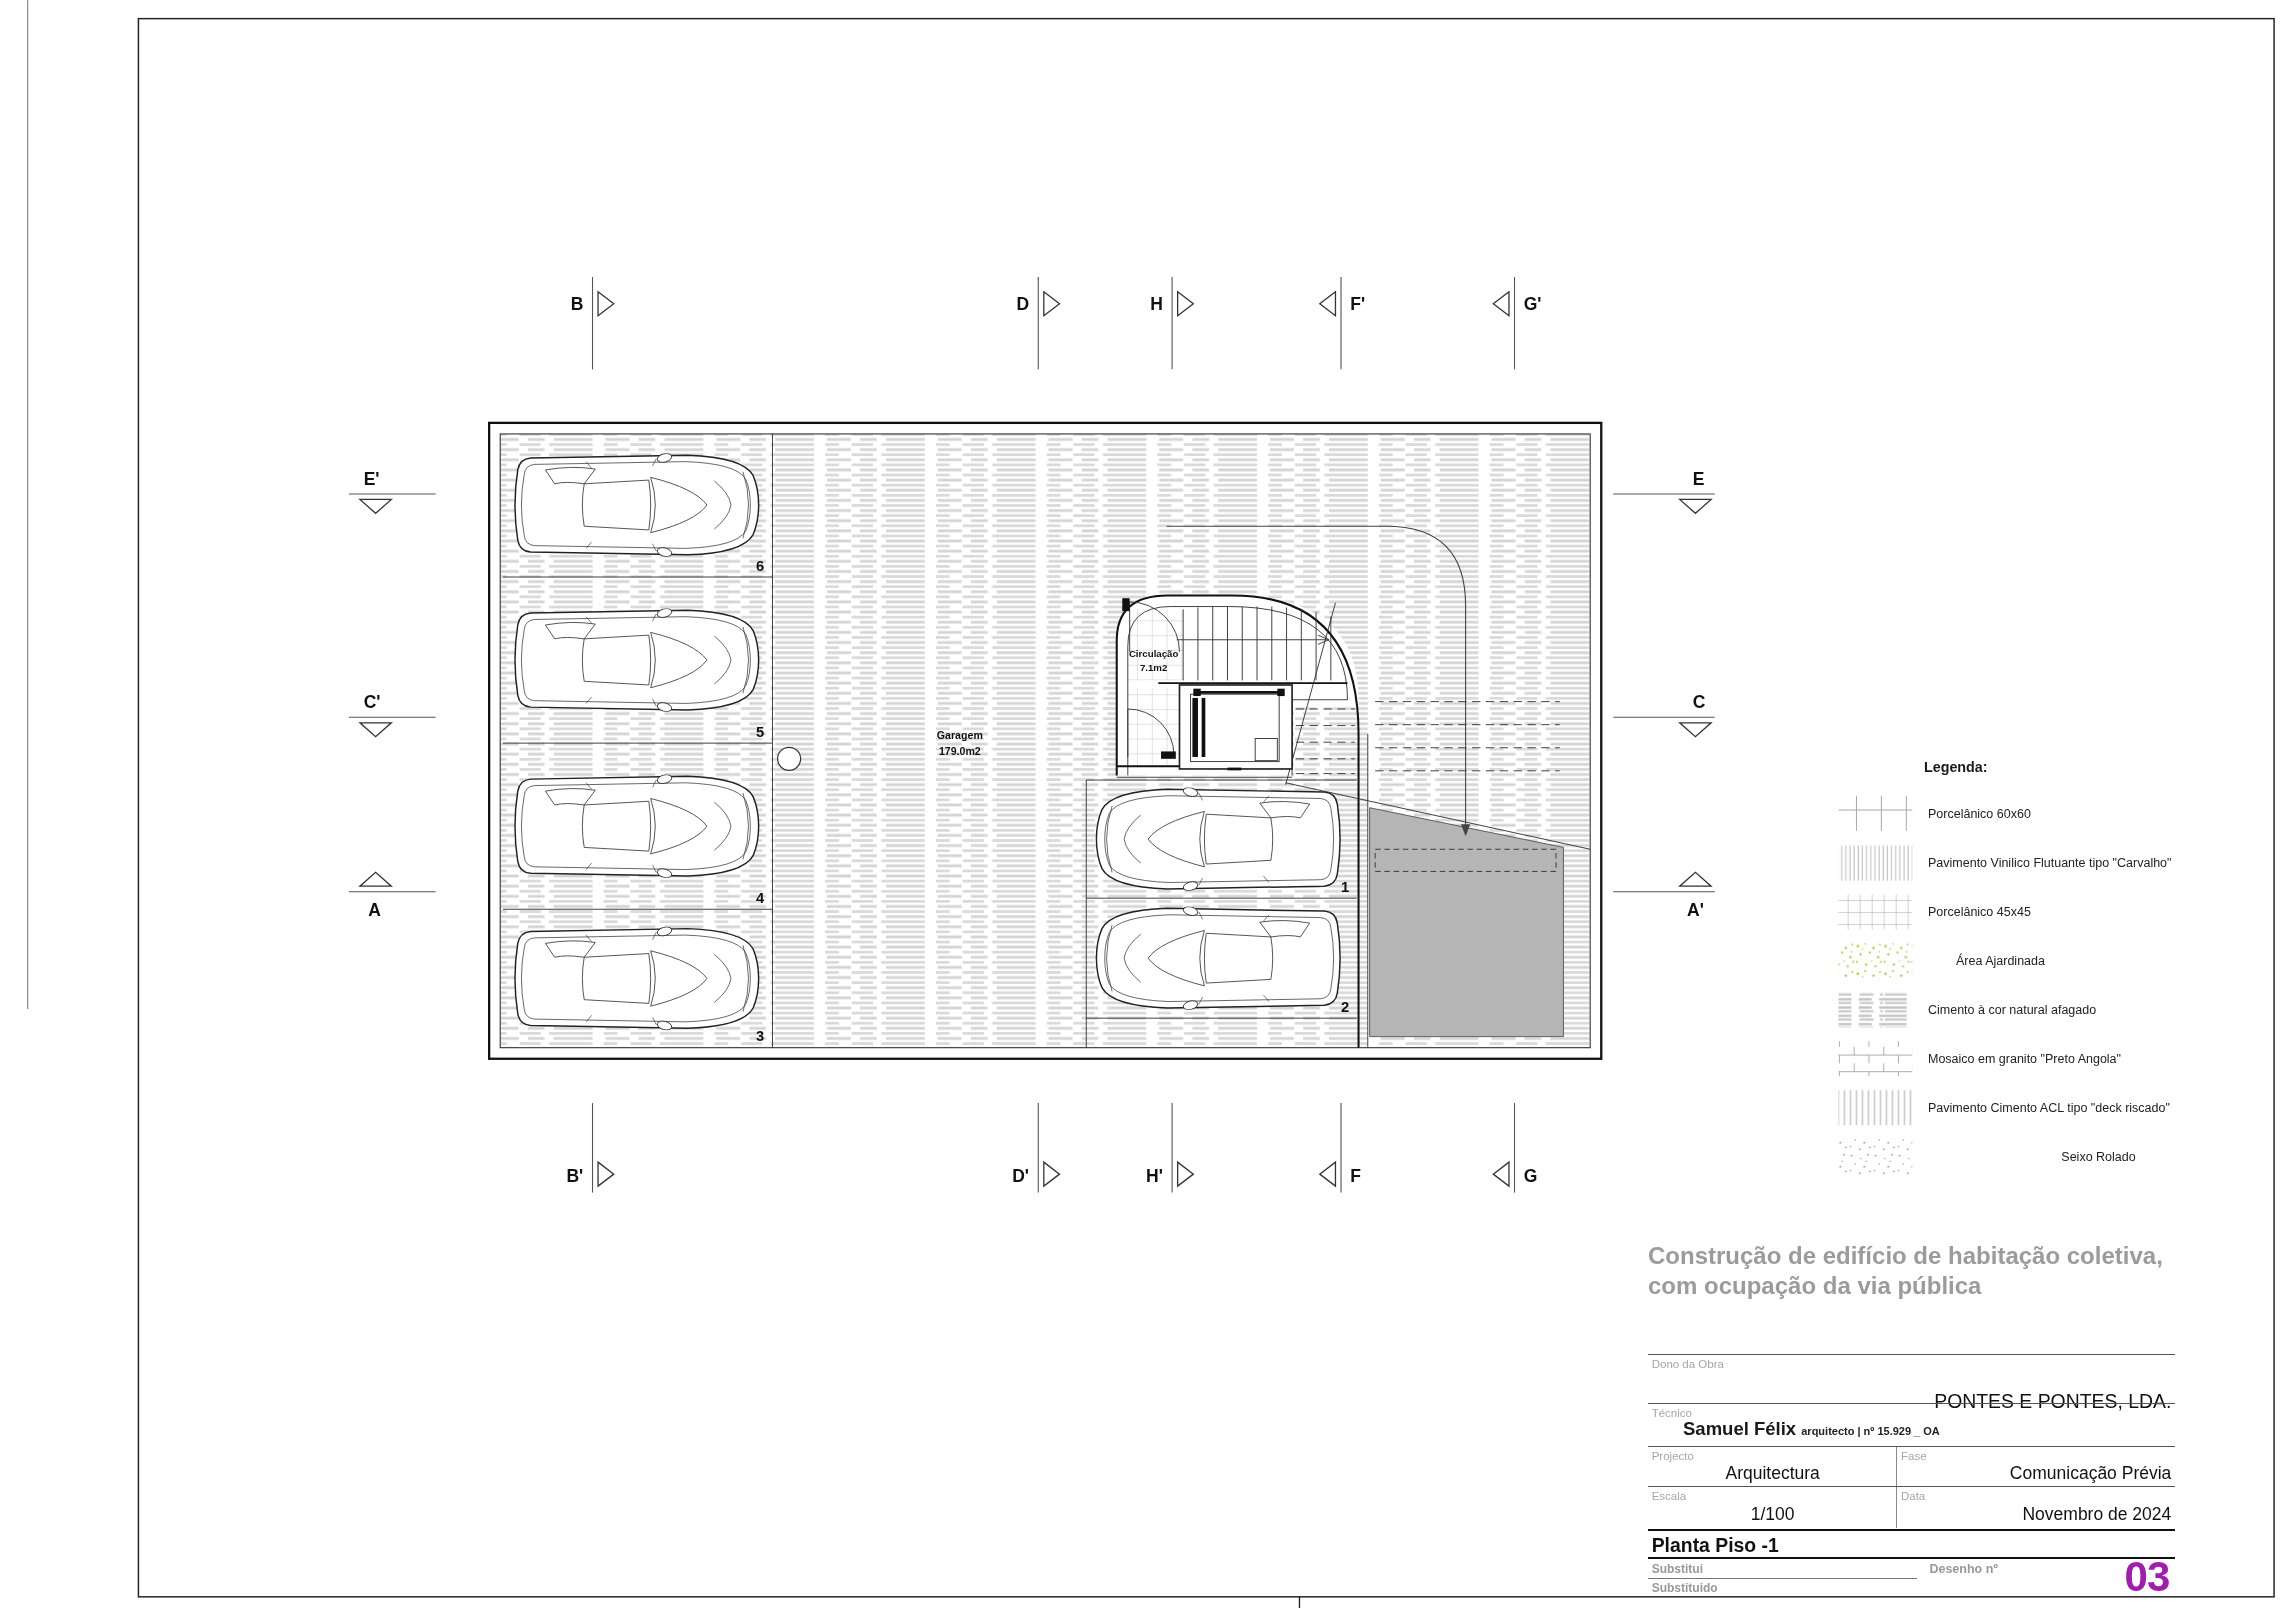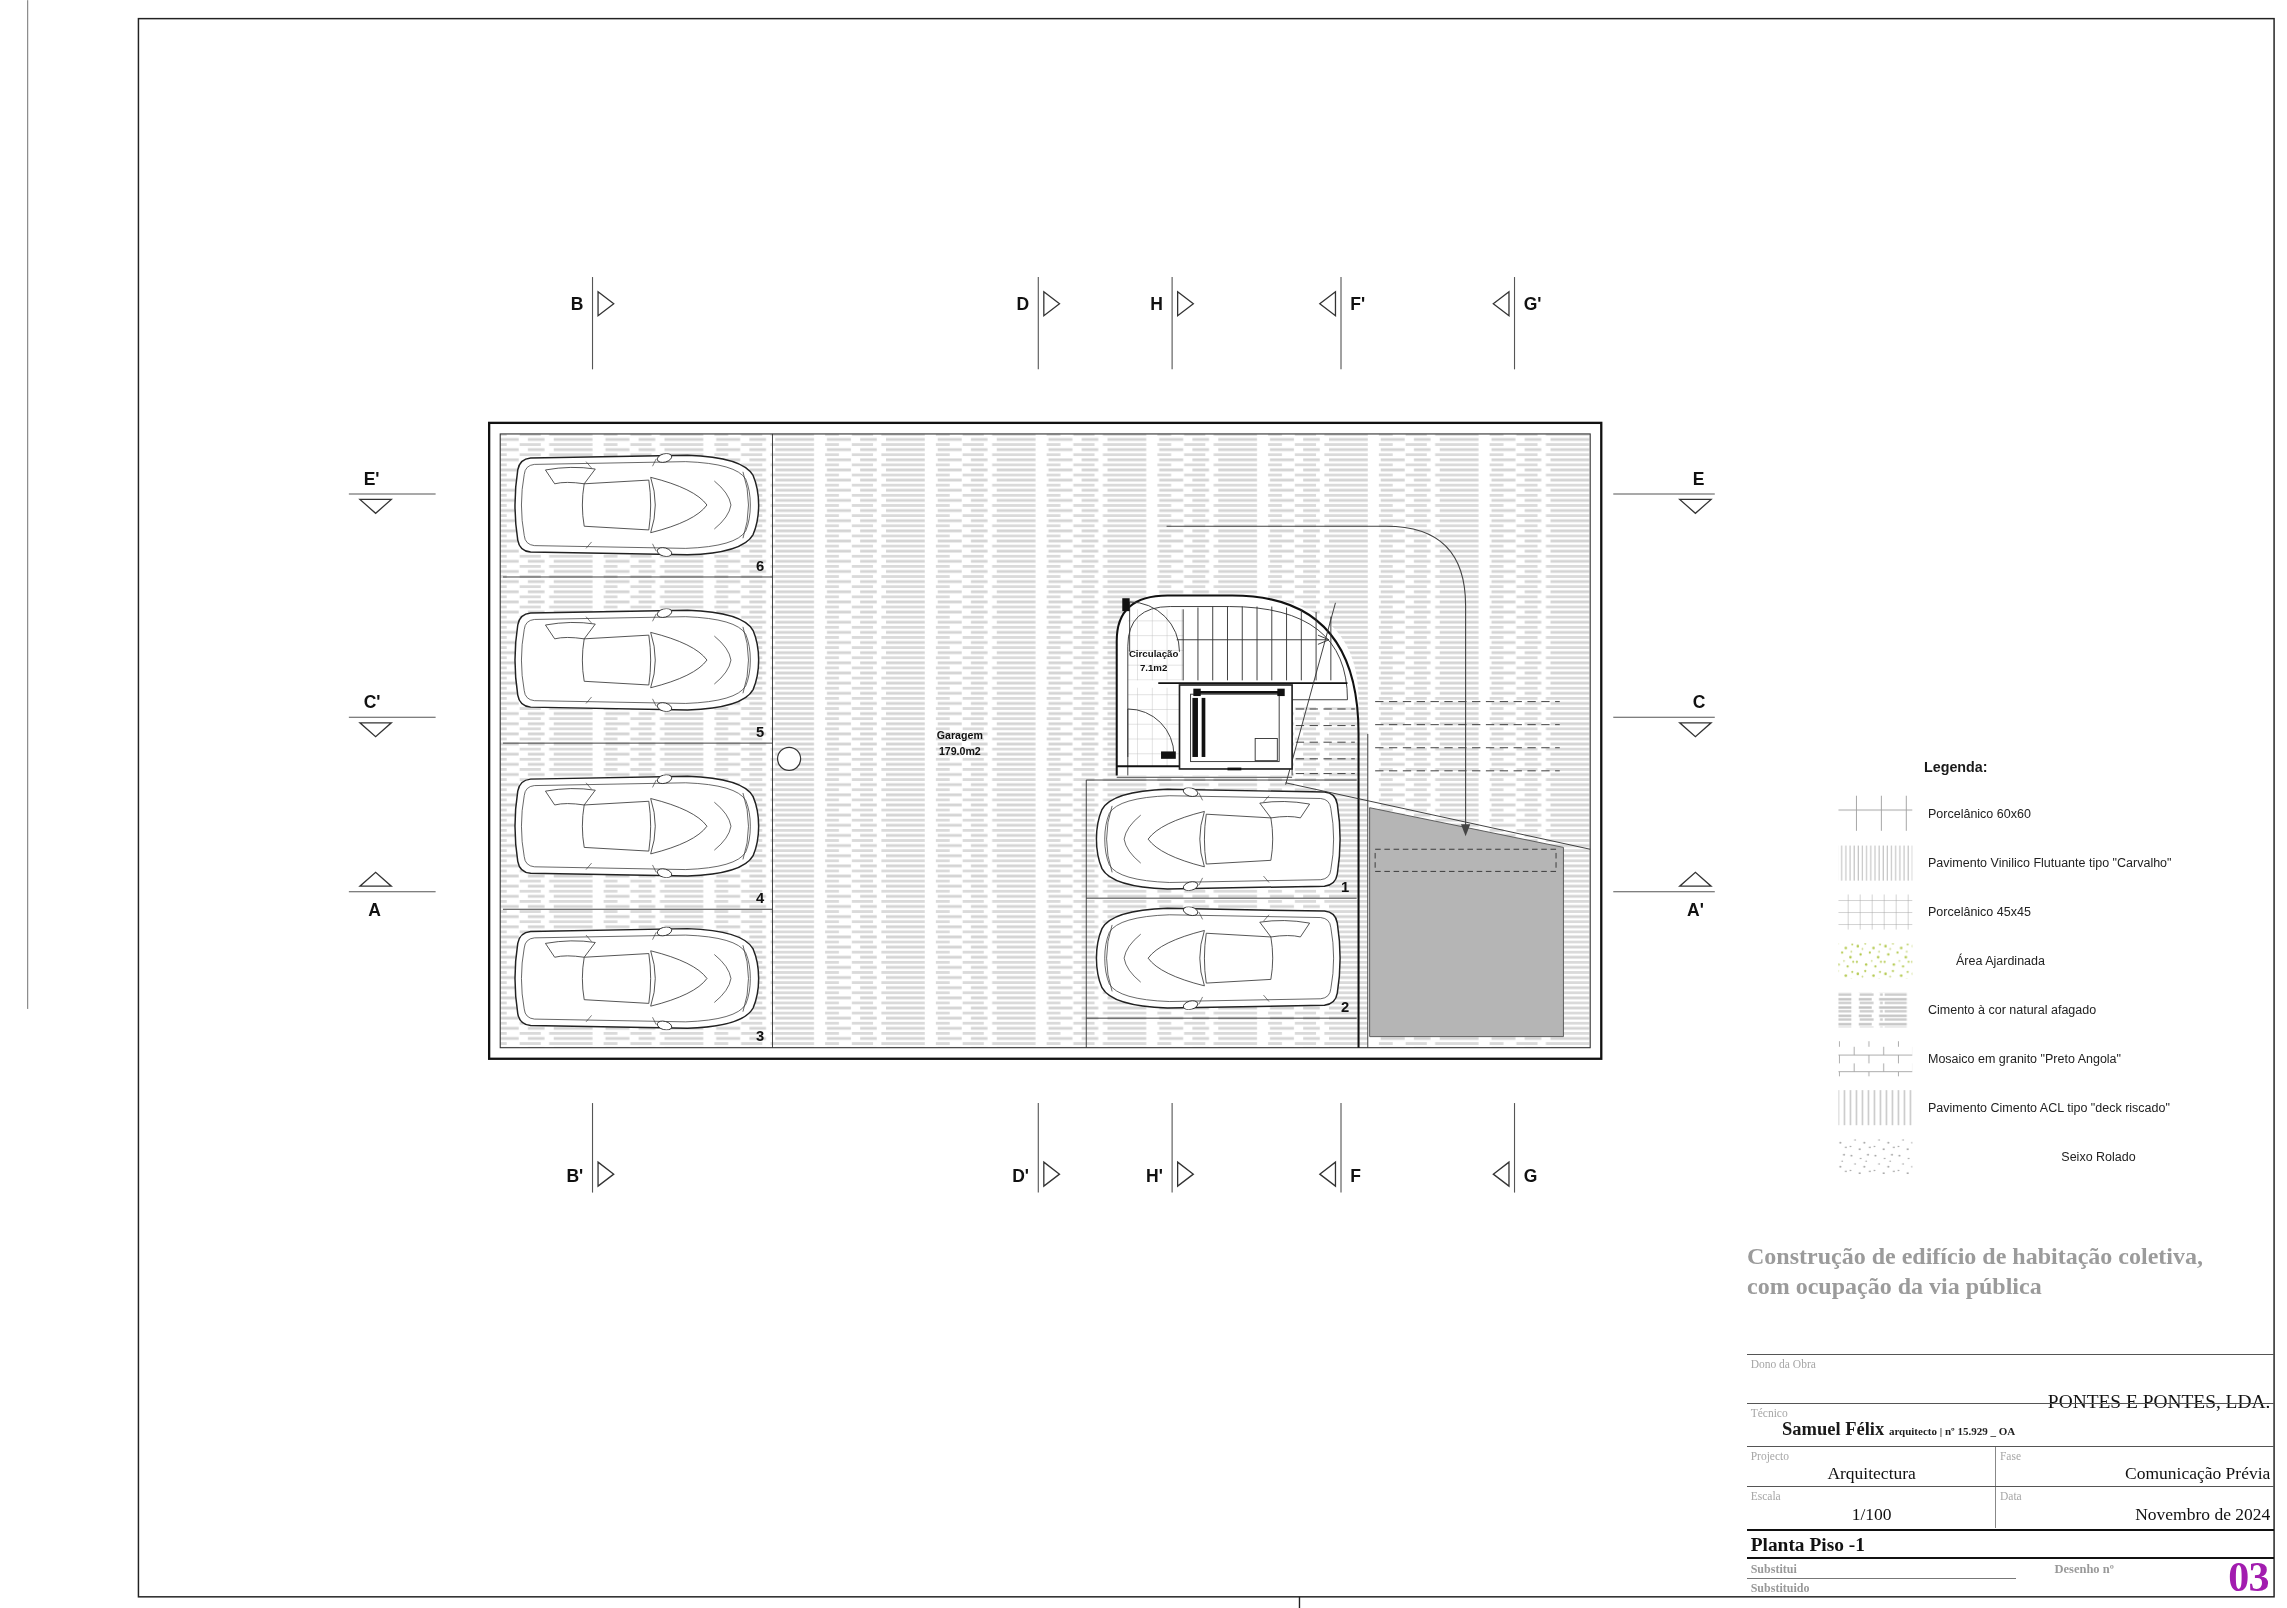--- a/index.html
+++ b/index.html
@@ -10,21 +10,21 @@
   .mlabel{font-size:19px;font-weight:700;}
   .stallnum{font-size:16px;font-weight:700;}
   .roomlabel{font-size:11.5px;font-weight:700;}
   .roomlabel-sm{font-size:10.5px;font-weight:700;}
 
   
   .legend-title{position:absolute;left:1924px;top:759px;font-size:14.3px;font-weight:700;}
   .legend-label{position:absolute;left:1928px;width:341px;font-size:12.5px;color:#222;}
 
   
-  .titleblock{position:absolute;left:1747px;top:1241px;width:527px;height:355px;font-family:Liberation Serif, serif;}
+  .titleblock{position:absolute;left:1648px;top:1241px;width:527px;height:355px;font-family:Liberation Sans, sans-serif;}
   .tb-row{position:absolute;left:0;width:100%;box-sizing:border-box;}
   .tb-title{top:0;height:70px;}
   .tb-title div{font-size:24px;line-height:30px;font-weight:700;color:#9b9b9b;}
   .tb-local{top:70px;height:42px;border-top:2.8px solid #111;}
   .tb-dono{top:113px;height:64px;border-top:1.4px solid #555;}
   .tb-tec{top:162px;height:42px;border-top:1.4px solid #555;}
   .tb-projfase{top:205px;height:41px;border-top:1.4px solid #555;}
   .tb-escdata{top:245px;height:42px;border-top:1.4px solid #555;}
   .tb-planta{top:288px;height:28px;border-top:2.8px solid #111;}
   .tb-subst{top:316px;height:40px;border-top:2.8px solid #111;}
@@ -35,21 +35,21 @@
   .tb-tecval{position:absolute;left:35px;bottom:4.6px;font-size:18.5px;font-weight:700;}
   .tb-tecsuf{font-size:11px;font-weight:700;color:#222;margin-top:23px;}
   .tb-cell-l{position:absolute;left:0;top:0;bottom:0;width:47.3%;}
   .tb-cell-r{position:absolute;right:0;top:0;bottom:0;width:52.7%;border-left:0.9px solid #888;}
   .tb-val-c{position:absolute;left:0;right:0;bottom:2.8px;text-align:center;font-size:17.5px;color:#111;}
   .tb-planta-txt{position:absolute;left:3.7px;top:2.8px;font-size:19.4px;font-weight:700;color:#111;}
   .tb-sub-l{position:absolute;left:0;top:0;bottom:0;width:52%;}
   .tb-sub-r{position:absolute;right:0;top:0;bottom:0;width:48%;}
   .tb-sublab{position:absolute;left:3.7px;font-size:12px;font-weight:700;color:#999;}
   .tb-subline{position:absolute;left:0;right:5.5px;top:19.4px;border-top:1.1px solid #777;}
-  .tb-desenho{position:absolute;left:7.4px;top:2.8px;font-size:12.5px;font-weight:700;color:#999;margin-left:26px;}
+  .tb-desenho{position:absolute;left:7.4px;top:2.8px;font-size:12.5px;font-weight:700;color:#999;}
   .tb-num{position:absolute;right:5.5px;bottom:0px;font-size:42px;line-height:40px;font-weight:700;letter-spacing:-0.9px;color:#a21caf;}
 </style>
 </head>
 <body>
 
 <div class="page">
 
 <svg width="2287" height="1609" viewBox="0 0 2478 1743">
   <defs>
 

